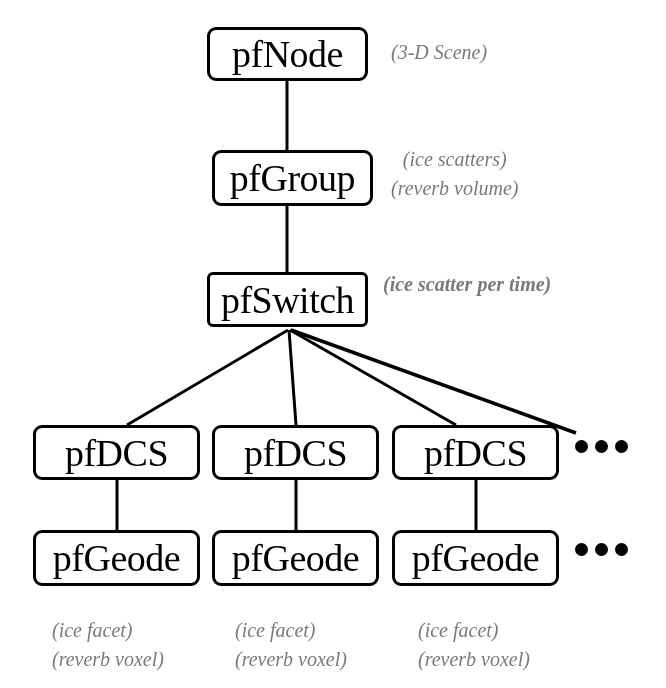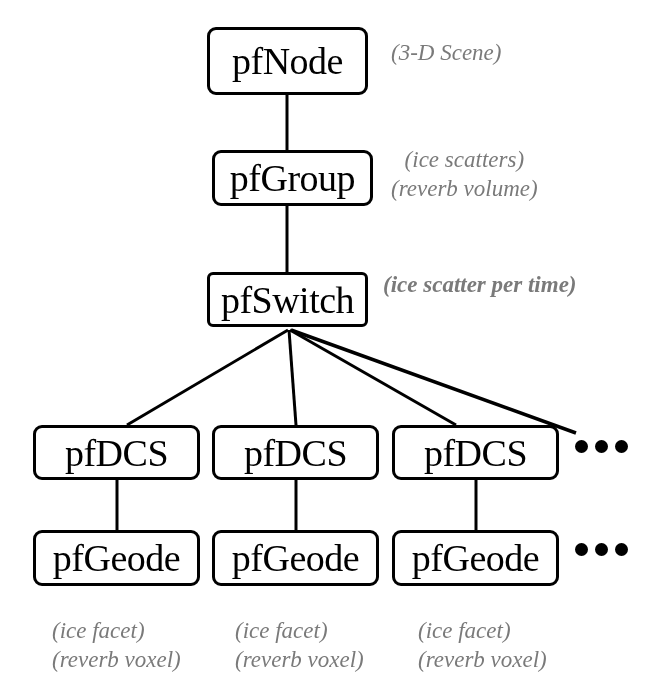--- a/index.html
+++ b/index.html
@@ -4,42 +4,42 @@
 <style>
   html, body { margin:0; padding:0; background:#ffffff; }
   body { width:666px; height:688px; position:relative; overflow:hidden; font-family:"Liberation Serif","DejaVu Serif",serif; }
   #diagram { position:absolute; left:0; top:0; width:666px; height:688px; }
   .node {
     position:absolute; box-sizing:border-box; border:3px solid #000; border-radius:9px;
     background:#fff; display:flex; align-items:center; justify-content:center;
     font-size:38px; color:#000; line-height:1; white-space:nowrap; letter-spacing:-0.5px;
   }
   .note {
-    position:absolute; font-style:italic; color:#7a7a7a; font-size:23px; line-height:29px; white-space:nowrap;
+    position:absolute; font-style:italic; color:#7a7a7a; font-size:20px; line-height:29px; white-space:nowrap;
   }
   .dots { position:absolute; display:flex; gap:7px; }
   .dot { width:13px; height:13px; border-radius:50%; background:#000; }
 </style>
 </head>
 <body>
 
 <div id="diagram">
   <svg width="666" height="688" style="position:absolute;left:0;top:0">
     <line x1="287" y1="80" x2="287" y2="150" stroke="#000" stroke-width="3"></line>
     <line x1="287" y1="205" x2="287" y2="272" stroke="#000" stroke-width="3"></line>
     <line x1="288" y1="330" x2="127" y2="425" stroke="#000" stroke-width="3"></line>
     <line x1="289" y1="330" x2="296" y2="425" stroke="#000" stroke-width="3"></line>
     <line x1="290" y1="330" x2="456" y2="425" stroke="#000" stroke-width="3"></line>
     <line x1="291" y1="330" x2="576" y2="433" stroke="#000" stroke-width="3.5"></line>
     <line x1="117" y1="480" x2="117" y2="530" stroke="#000" stroke-width="3"></line>
     <line x1="296" y1="480" x2="296" y2="530" stroke="#000" stroke-width="3"></line>
     <line x1="476" y1="480" x2="476" y2="530" stroke="#000" stroke-width="3"></line>
   </svg>
 
-  <div class="node" style="left:207px;top:27px;width:161px;height:68px;">pfNode</div>
+  <div class="node" style="left:207px;top:27px;width:161px;height:54px;">pfNode</div>
   <div class="note" style="left:391px;top:38px;">
     <div>(3-D Scene)</div>
   </div>
 
   <div class="node" style="left:212px;top:150px;width:161px;height:56px;">pfGroup</div>
   <div class="note" style="left:391px;top:145px;text-align:center;">
     <div>(ice scatters)</div>
     <div>(reverb volume)</div>
   </div>
 

